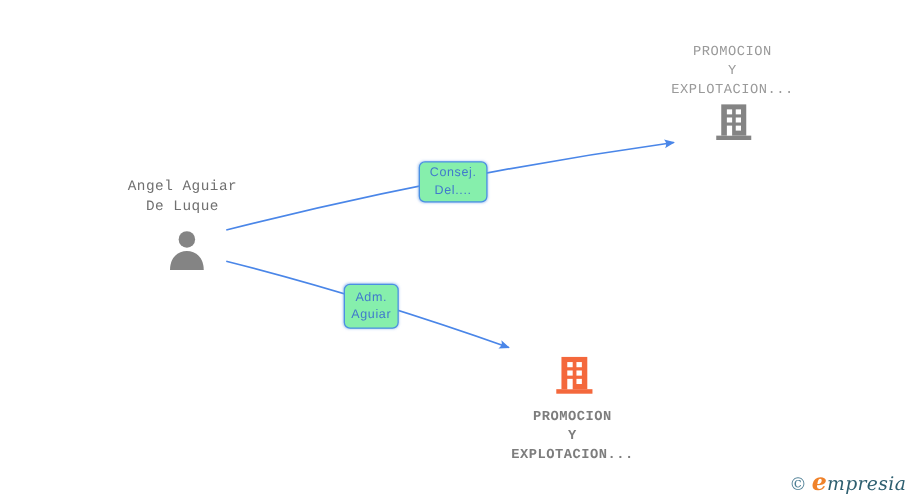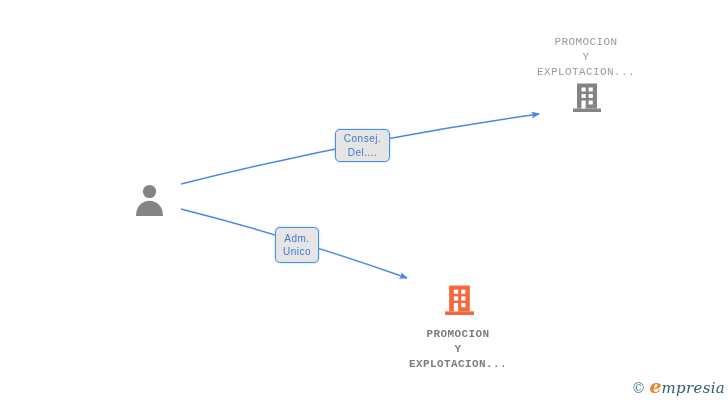--- a/index.html
+++ b/index.html
@@ -38,21 +38,21 @@
     width: 160px; left: 378px; top: 327px;
   }
 
   .icon { position: absolute; }
   .person-icon { left: 134px; top: 184px; width: 31px; height: 32px; }
   .building-top-icon { left: 572px; top: 83px; width: 30px; height: 30px; }
   .building-bottom-icon { left: 444px; top: 285px; width: 31px; height: 31px; }
 
   .rel-box {
     position: absolute;
-    background: #e5e5e5;
+    background: #86efac;
     border: 1.5px solid #4a90e2;
     border-radius: 5px;
     box-shadow: 0 0 2px rgba(110, 160, 230, 0.65);
     color: #4179cc;
     font-size: 10px;
     line-height: 13.5px;
     letter-spacing: 0.5px;
     text-align: center;
     white-space: pre-line;
     display: flex;
@@ -85,20 +85,22 @@
   <svg class="edges" viewBox="0 0 728 400" xmlns="http://www.w3.org/2000/svg">
     <defs>
       <marker id="arrowhead" markerWidth="11" markerHeight="9" refX="7.5" refY="3.5" orient="auto" markerUnits="userSpaceOnUse">
         <path d="M0,0 L8.5,3.5 L0,7 Q2.6,3.5 0,0 Z" fill="#4a86e8"></path>
       </marker>
     </defs>
     <path d="M181,184 Q360,139 539,114" fill="none" stroke="#4a86e8" stroke-width="1.4" marker-end="url(#arrowhead)"></path>
     <path d="M181,209 Q288,236 407,278" fill="none" stroke="#4a86e8" stroke-width="1.4" marker-end="url(#arrowhead)"></path>
   </svg>
 
+  <div class="node-label person-name node">Angel Aguiar
+De Luque</div>
   <svg class="icon person-icon node" viewBox="0 0 31 32" xmlns="http://www.w3.org/2000/svg">
     <circle cx="15.5" cy="7.5" r="6.6" fill="#848484"></circle>
     <path d="M2,32 C2,21.5 8.8,16.8 15.5,16.8 C22.2,16.8 29,21.5 29,32 Z" fill="#848484"></path>
   </svg>
 
   <div class="node-label company-top-name node">PROMOCION
 Y
 EXPLOTACION...</div>
   <svg class="icon building-top-icon node" viewBox="0 0 30 29" xmlns="http://www.w3.org/2000/svg">
     <rect x="1" y="25" width="28" height="3.5" fill="#848484"></rect>
@@ -125,19 +127,19 @@
       <rect x="9.5" y="17" width="4.2" height="8"></rect>
     </g>
   </svg>
   <div class="node-label company-bottom-name node">PROMOCION
 Y
 EXPLOTACION...</div>
 
   <div class="rel-box rel-box-consej">Consej.
 Del....</div>
   <div class="rel-box rel-box-adm">Adm.
-Unico</div>
+Aguiar</div>
 
   <div class="logo">
     <span class="copy">©</span><span class="e">e</span><span class="rest">mpresia</span>
   </div>
 
 </div>
 
 </body></html>

